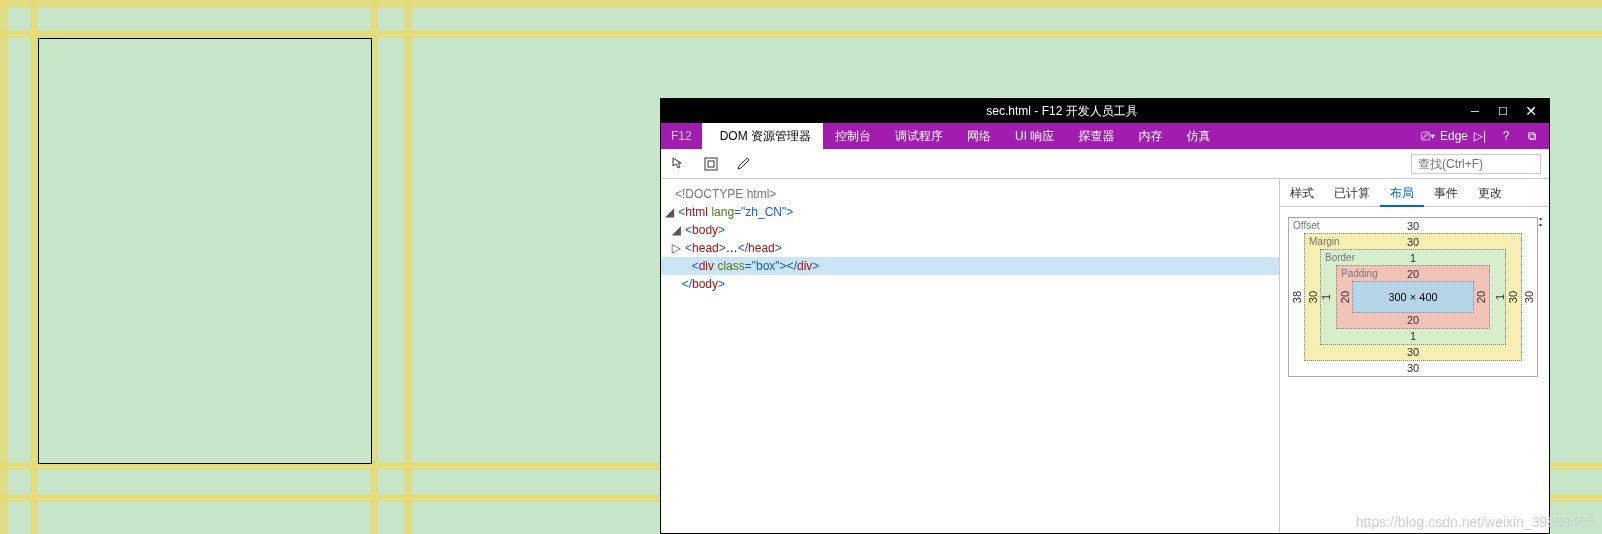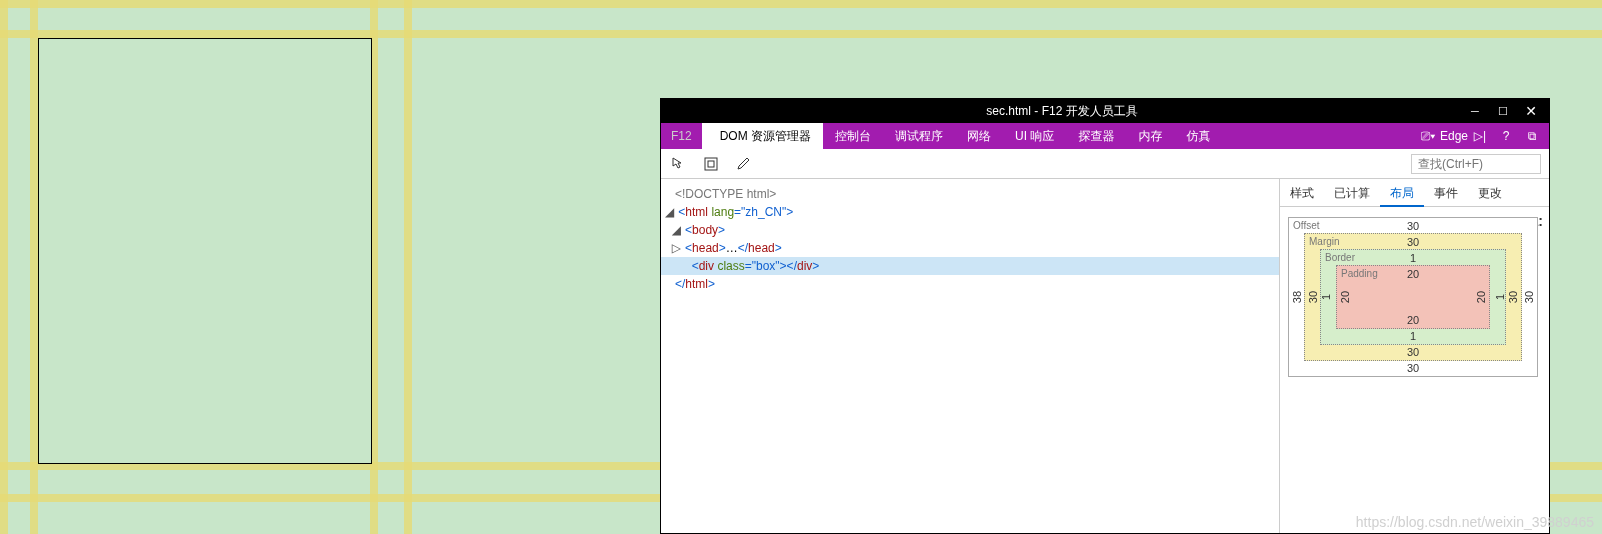--- a/index.html
+++ b/index.html
@@ -249,21 +249,21 @@
     <input class="search" placeholder="查找(Ctrl+F)" style="">
   </div>
 
   <div class="main">
     <div class="dom-panel">
       <div class="dom-line">   <span class="tok-doctype">&lt;!DOCTYPE html&gt;</span></div>
       <div class="dom-line"><span class="expander">◢</span> <span class="tok-punc">&lt;</span><span class="tok-tag">html</span> <span class="tok-attr">lang</span><span class="tok-punc">=</span><span class="tok-val">"zh_CN"</span><span class="tok-punc">&gt;</span></div>
       <div class="dom-line">  <span class="expander">◢</span> <span class="tok-punc">&lt;</span><span class="tok-tag">body</span><span class="tok-punc">&gt;</span></div>
       <div class="dom-line">  <span class="expander">▷</span> <span class="tok-punc">&lt;</span><span class="tok-tag">head</span><span class="tok-punc">&gt;</span>…<span class="tok-punc">&lt;/</span><span class="tok-tag">head</span><span class="tok-punc">&gt;</span></div>
       <div class="dom-line selected">        <span class="tok-punc">&lt;</span><span class="tok-tag">div</span> <span class="tok-attr">class</span><span class="tok-punc">=</span><span class="tok-val">"box"</span><span class="tok-punc">&gt;&lt;/</span><span class="tok-tag">div</span><span class="tok-punc">&gt;</span></div>
-      <div class="dom-line">   <span class="tok-punc">&lt;/</span><span class="tok-tag">html</span><span class="tok-punc">&gt;</span></div>
+      <div class="dom-line">     <span class="tok-punc">&lt;/</span><span class="tok-tag">body</span><span class="tok-punc">&gt;</span></div>
     </div>
 
     <div class="side-panel">
       <div class="side-tabs">
         <div class="stab"><span>样式</span></div>
         <div class="stab"><span>已计算</span></div>
         <div class="stab active"><span>布局</span></div>
         <div class="stab"><span>事件</span></div>
         <div class="stab"><span>更改</span></div>
       </div>
@@ -292,19 +292,22 @@
             <span class="num left">1</span>
             <span class="num right">1</span>
           </div>
           <div class="layer padding">
             <span class="lbl">Padding</span>
             <span class="num top">20</span>
             <span class="num bot">20</span>
             <span class="num left">20</span>
             <span class="num right">20</span>
           </div>
+          <div class="layer content">
+            <span>300 × 400</span>
+          </div>
         </div>
       </div>
     </div>
   </div>
 </div>
 
 <div class="watermark">https://blog.csdn.net/weixin_39889465</div>
 
 </body></html>

